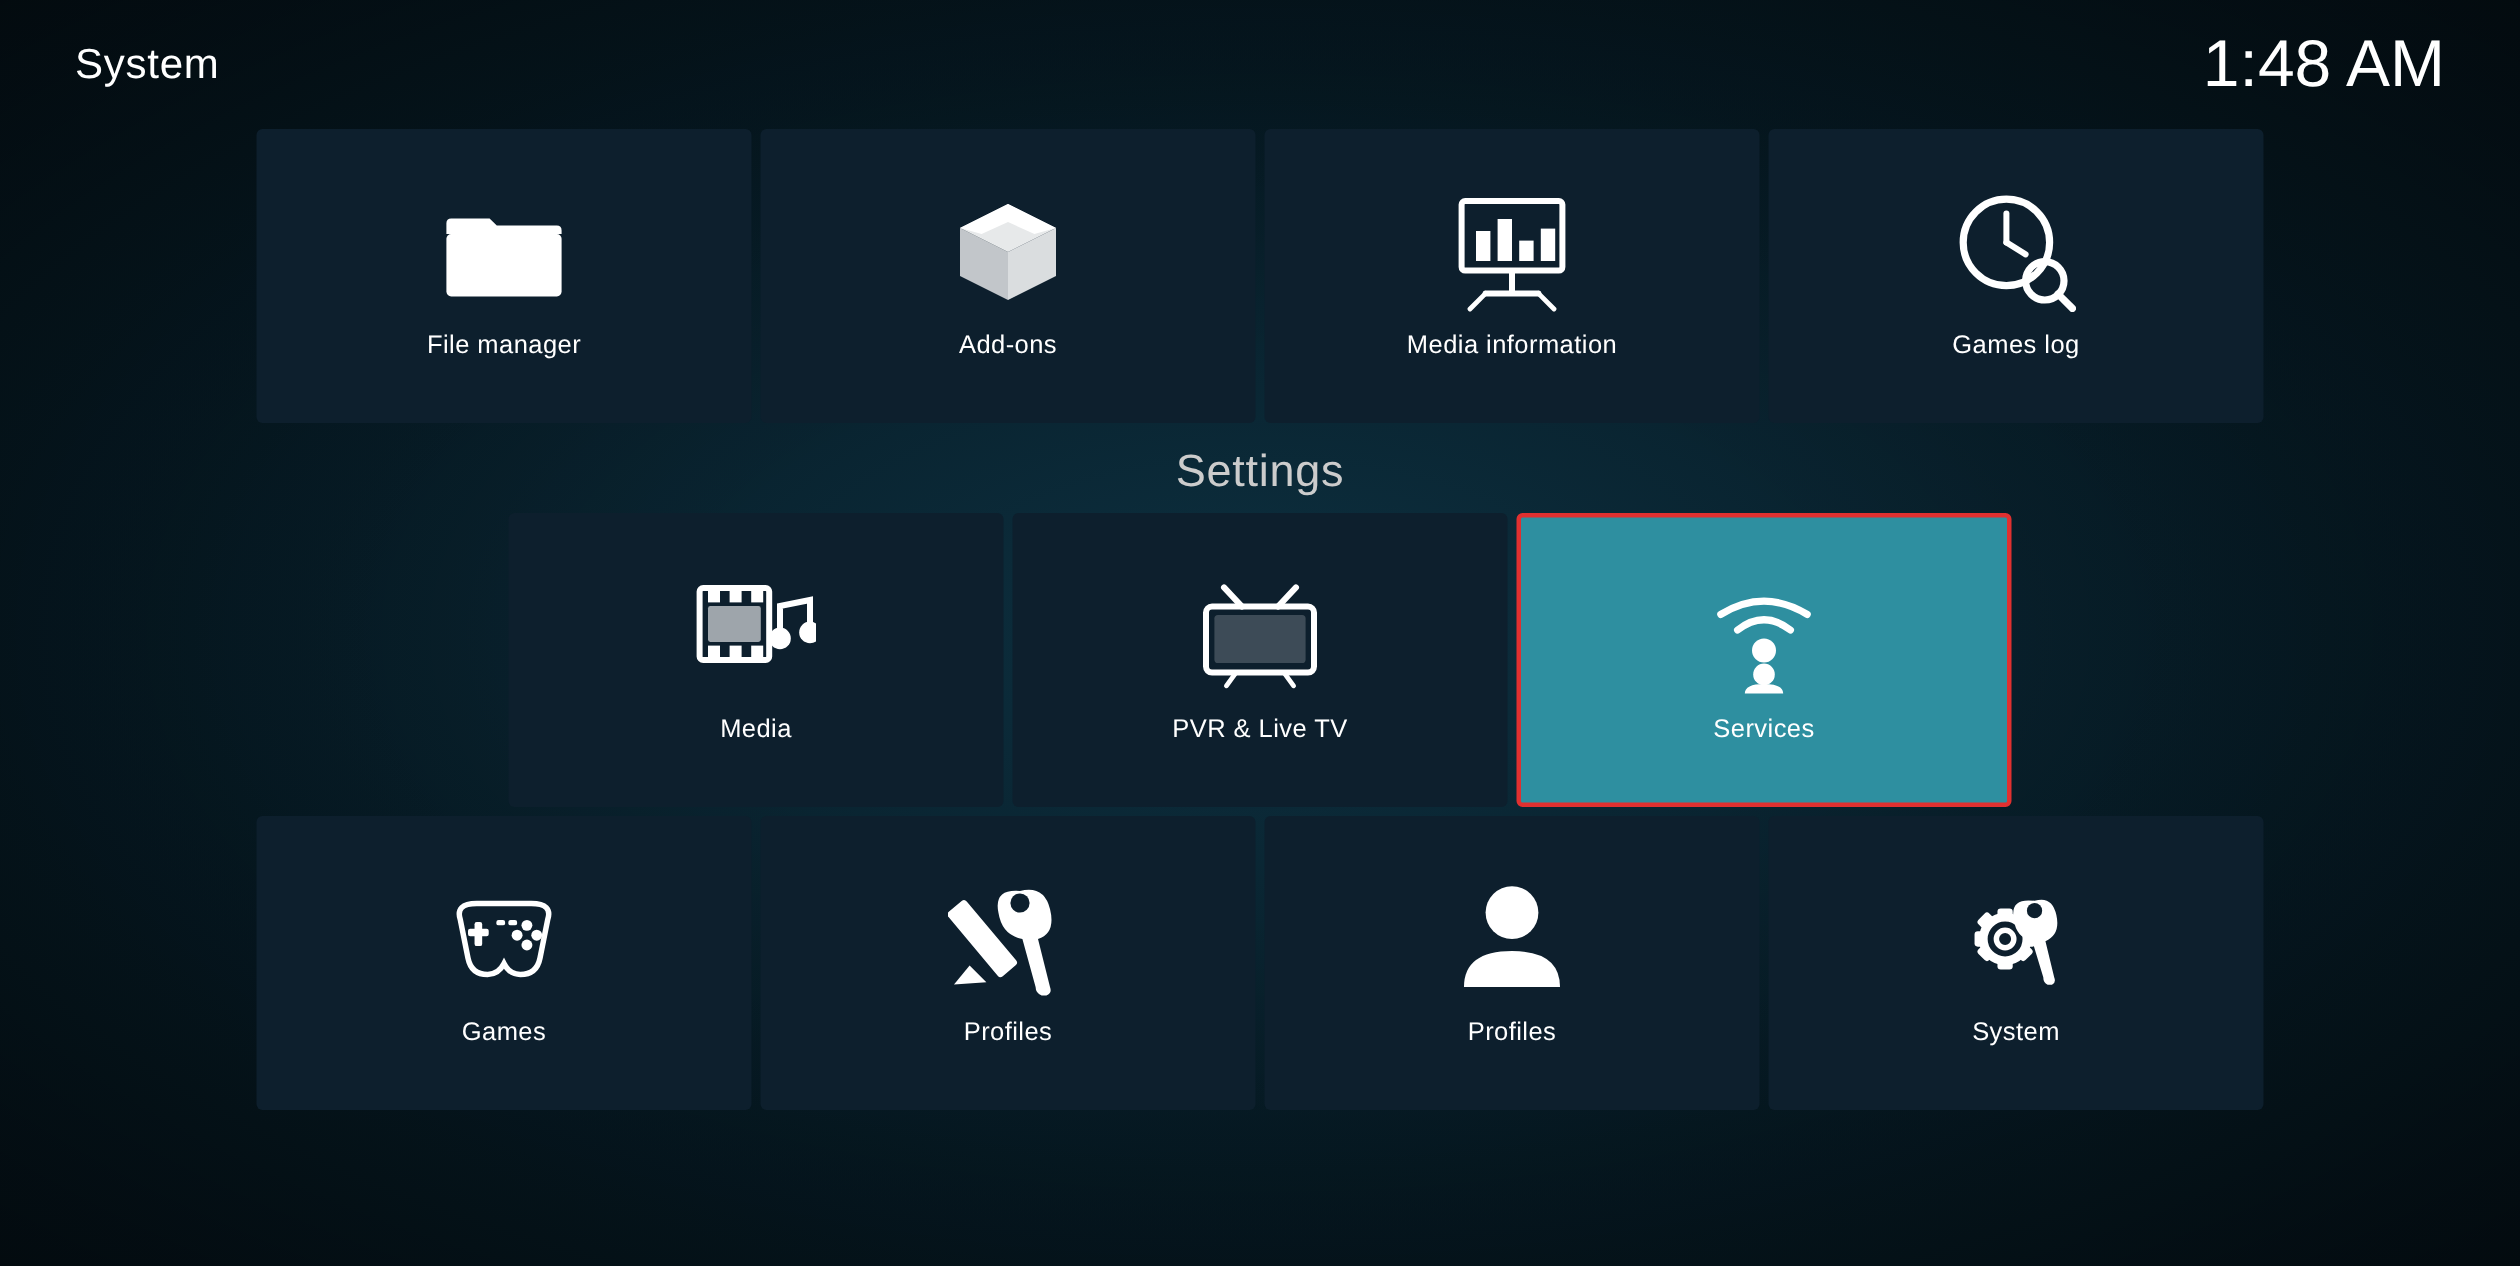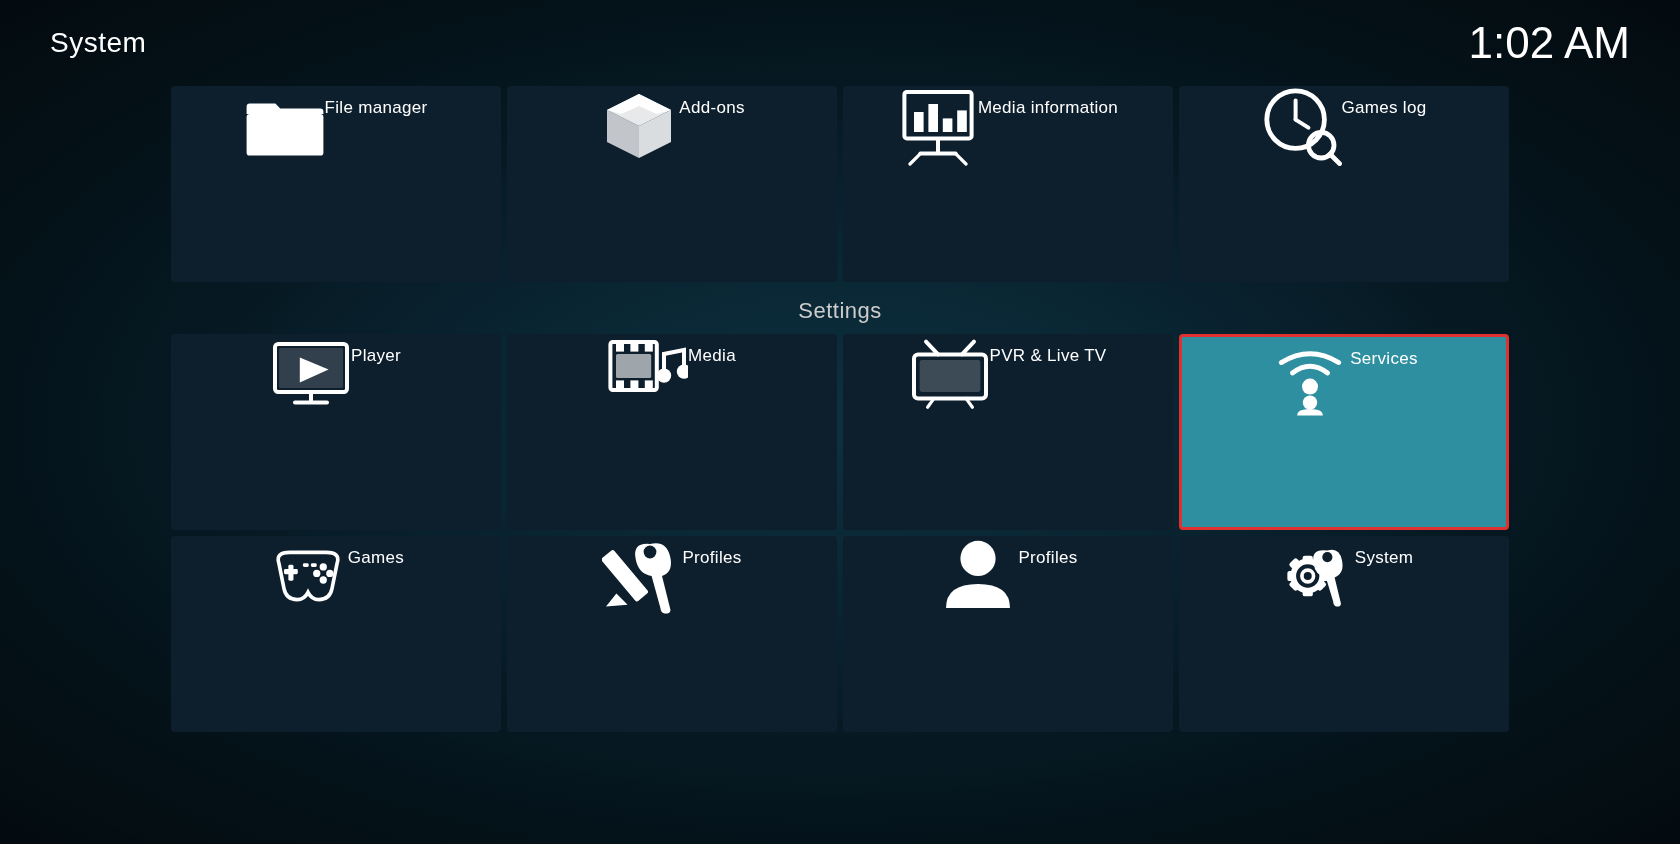--- a/index.html
+++ b/index.html
@@ -62,21 +62,21 @@
       margin-bottom: 0px;
     }
 
     
     .settings-section {
       padding: 0 30px;
     }
 
     .settings-label {
       text-align: center;
-      font-size: 22px;
+      font-size: 30px;
       font-weight: 300;
       color: #cccccc;
       padding: 16px 0 10px;
       letter-spacing: 0.5px;
     }
 
     .settings-grid {
       display: flex;
       flex-direction: column;
       gap: 6px;
@@ -88,22 +88,22 @@
       gap: 6px;
     }
 
     
     .tile {
       width: 330px;
       height: 196px;
       background-color: #0d1f2d;
       border-radius: 4px;
       display: flex;
-      flex-direction: row;
-      align-items: flex-start;
+      flex-direction: column;
+      align-items: center;
       justify-content: center;
       cursor: pointer;
       position: relative;
       transition: background-color 0.15s;
     }
 
     .tile.active {
       background-color: #2e8fa0;
       border: 3px solid #e03030;
     }
@@ -129,21 +129,21 @@
       fill: #ffffff;
     }
   </style>
 </head>
 <body>
 
 <div class="page-wrapper">
 
   <div class="header">
     <span class="header-title">System</span>
-    <span class="header-time">1:02 AM</span>
+    <span class="header-time">1:48 AM</span>
   </div>
 
   <div class="top-tiles">
 
     <div class="tile">
       <div class="tile-icon">
         <svg viewBox="0 0 100 80" xmlns="http://www.w3.org/2000/svg">
           <rect x="2" y="25" width="96" height="52" rx="4" ry="4" fill="white"></rect>
           <path d="M2 25 L2 16 Q2 12 6 12 L38 12 L44 18 L94 18 Q98 18 98 22 L98 25 Z" fill="white"></path>
         </svg>
@@ -207,36 +207,20 @@
 
   </div>
 
   <div class="settings-section">
     <div class="settings-label">Settings</div>
 
     <div class="settings-grid">
 
       <div class="settings-row">
 
-        <div class="tile">
-          <div class="tile-icon">
-            <svg viewBox="0 0 100 85" xmlns="http://www.w3.org/2000/svg">
-
-              <rect x="5" y="5" width="90" height="60" rx="4" fill="none" stroke="white" stroke-width="5"></rect>
-
-              <rect x="10" y="10" width="80" height="50" rx="2" fill="white" opacity="0.15"></rect>
-
-              <polygon points="36,22 36,53 72,37" fill="white"></polygon>
-
-              <line x1="50" y1="65" x2="50" y2="78" stroke="white" stroke-width="5"></line>
-              <line x1="30" y1="78" x2="70" y2="78" stroke="white" stroke-width="5" stroke-linecap="round"></line>
-            </svg>
-          </div>
-          <span class="tile-label">Player</span>
-        </div>
 
         <div class="tile">
           <div class="tile-icon">
             <svg viewBox="0 0 100 90" xmlns="http://www.w3.org/2000/svg">
 
               <rect x="3" y="5" width="58" height="60" rx="3" fill="none" stroke="white" stroke-width="5"></rect>
               <rect x="10" y="5" width="10" height="12" fill="white"></rect>
               <rect x="28" y="5" width="10" height="12" fill="white"></rect>
               <rect x="46" y="5" width="10" height="12" fill="white"></rect>
               <rect x="10" y="53" width="10" height="12" fill="white"></rect>

